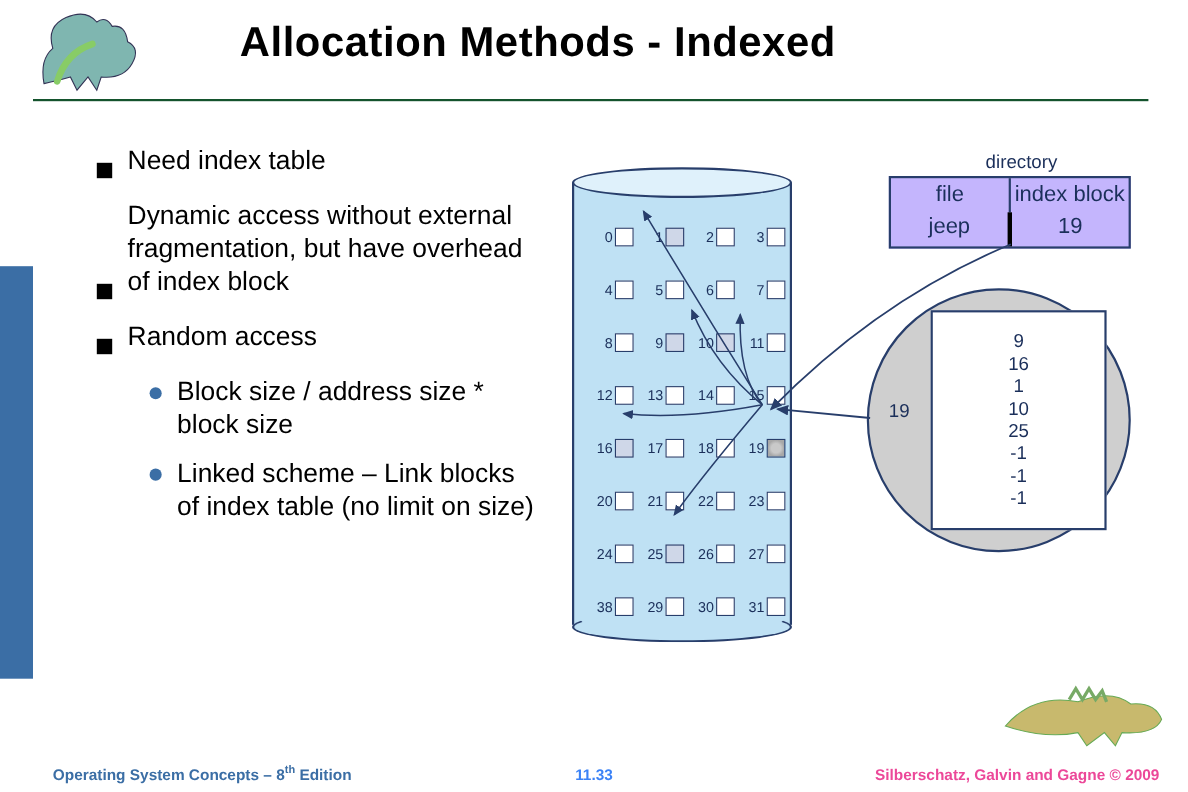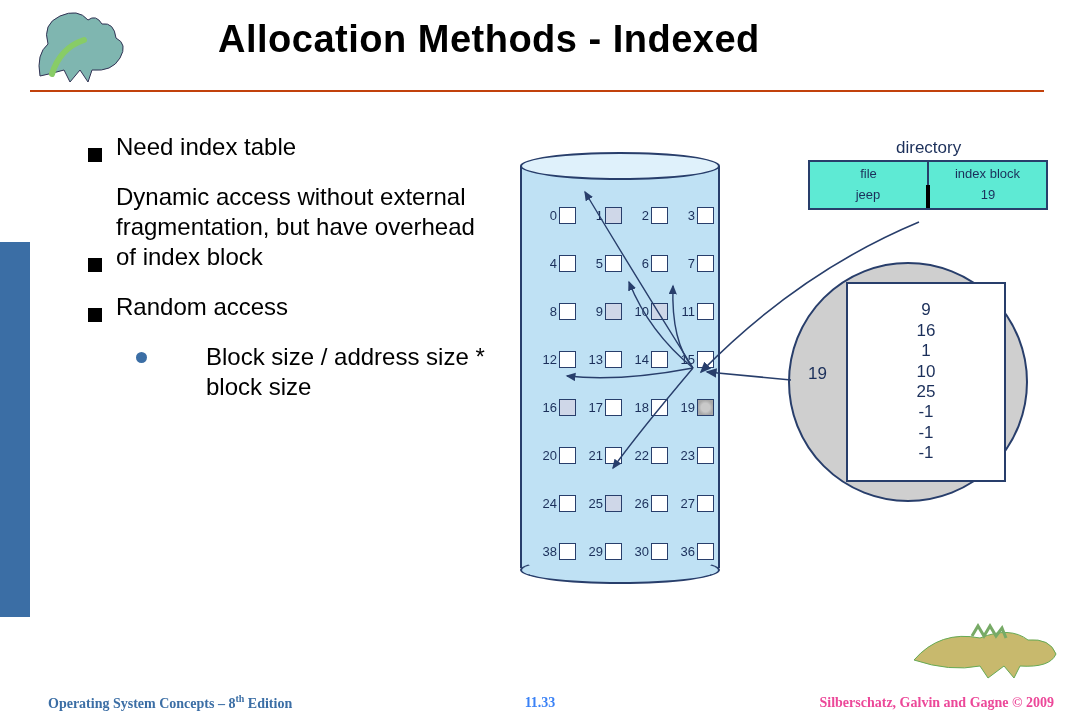--- a/index.html
+++ b/index.html
@@ -12,21 +12,21 @@
   }
   .sidebar-stripe {
     position: absolute;
     left: 0; top: 242px;
     width: 30px; height: 375px;
     background: #3b6ea5;
   }
   .header {
     position: relative;
     height: 92px;
-    border-bottom: 2px solid #c2410c;
+    border-bottom: 2px solid #14532d;
     margin: 0 36px 0 30px;
   }
   .title {
     position: absolute;
     left: 188px; top: 18px;
     font-size: 38px; font-weight: 700;
     color: #000;
     letter-spacing: .5px;
   }
   .dino-top {
@@ -44,21 +44,21 @@
   .bullets { width: 400px; }
   ul.sq { list-style: none; }
   ul.sq > li { margin-bottom: 20px; }
   ul.sq > li .b { display: flex; align-items: flex-end; }
   ul.sq .mark {
     width: 14px; height: 14px; background: #000;
     flex-shrink: 0; margin-top: 7px; margin-right: 14px;
   }
   ul.sq .txt { font-size: 24px; color: #000; line-height: 1.25; }
   ul.rd { list-style: none; margin: 14px 0 0 48px; }
-  ul.rd > li { margin-bottom: 14px; display: flex; align-items: flex-start; gap: 45px; }
+  ul.rd > li { margin-bottom: 14px; display: flex; align-items: flex-start; }
   ul.rd .dot {
     width: 11px; height: 11px; border-radius: 50%;
     background: #3b6ea5; flex-shrink: 0;
     margin-top: 10px; margin-right: 14px;
   }
   ul.rd .txt { font-size: 24px; color: #000; line-height: 1.25; }
 
   .figure {
     position: relative; flex: 1; height: 480px;
     margin-left: 10px;
@@ -104,22 +104,22 @@
   }
   .cell.sel .box { background:#cfd7e8; }
   .cell.idx .box { background: radial-gradient(circle, #c9c9c9 40%, #a8a8a8 70%); border-radius:0; }
 
   .dir-label {
     position:absolute; left: 364px; top: 6px;
     font-size:17px; color:#1b2f5a;margin-left:34px;
   }
   .dir-box {
     position:absolute; left:310px; top:28px;
-    width:240px; border:2px solid #283e6b; background:#5eead4;
-    font-size:13px; color:#1b2f5a;
+    width:220px; border:2px solid #283e6b; background:#c4b5fd;
+    font-size:20px; color:#1b2f5a;
   }
   .dir-row1 { display:flex; }
   .dir-row1 > div { flex:1; text-align:center; padding:4px 2px; border-right:2px solid #283e6b; }
   .dir-row1 > div:last-child { border-right:none; }
   .dir-row2 { display:flex; }
   .dir-row2 > div { flex:1; text-align:center; padding:2px 2px 6px; border-right:4px solid #000000; }
   .dir-row2 > div:last-child { border-right:none; }
 
   .big-circle {
     position:absolute; left:290px; top:130px;
@@ -139,23 +139,22 @@
   }
 
   svg.arrows {
     position:absolute; left:0; top:0; width:100%; height:100%;
     pointer-events:none;
   }
 
   .footer {
     position:absolute; left:0; right:0; bottom:8px;
     padding: 0 26px 0 48px;
-    display:flex; justify-content:space-between; align-items:center;
+    display:flex; justify-content:space-between; align-items:flex-end;
     font-size:14px;
-    font-family:Liberation Serif, serif;
   }
   .foot-left { color:#3b6ea5; font-weight:700; }
   .foot-left sup { font-size:10px; }
   .foot-mid { color:#3b82f6; font-weight:700; position:absolute; left:50%; transform:translateX(-50%); }
   .foot-right { color:#ec4899; font-weight:700; }
 </style>
 </head>
 <body>
 
 <div class="sidebar-stripe"></div>
@@ -189,20 +188,24 @@
             <span class="mark"></span>
             <span class="txt">Random access</span>
           </div>
         </li>
       <li>
         <ul class="rd">
           <li>
               <span class="dot"></span>
               <span class="txt">Block size / address size * block size</span>
             </li>
+          <li>
+              <span class="dot"></span>
+              <span class="txt">Linked scheme – Link blocks of index table (no limit on size)</span>
+            </li>
         </ul>
       </li>
     </ul>
   </div>
 
   <div class="figure">
     <div class="cylinder">
       <div class="cyl-body"></div>
       <div class="cyl-bot"></div>
       <div class="cyl-top"></div>
@@ -325,21 +328,21 @@
           </div>
           <div class="cell">
             <span class="num">29</span>
             <span class="box"></span>
           </div>
           <div class="cell">
             <span class="num">30</span>
             <span class="box"></span>
           </div>
           <div class="cell">
-            <span class="num">36</span>
+            <span class="num">31</span>
             <span class="box"></span>
           </div>
         </div>
     </div>
 
     <div class="dir-label">directory</div>
     <div class="dir-box">
       <div class="dir-row1">
         <div>file</div>
         <div>index block</div>

